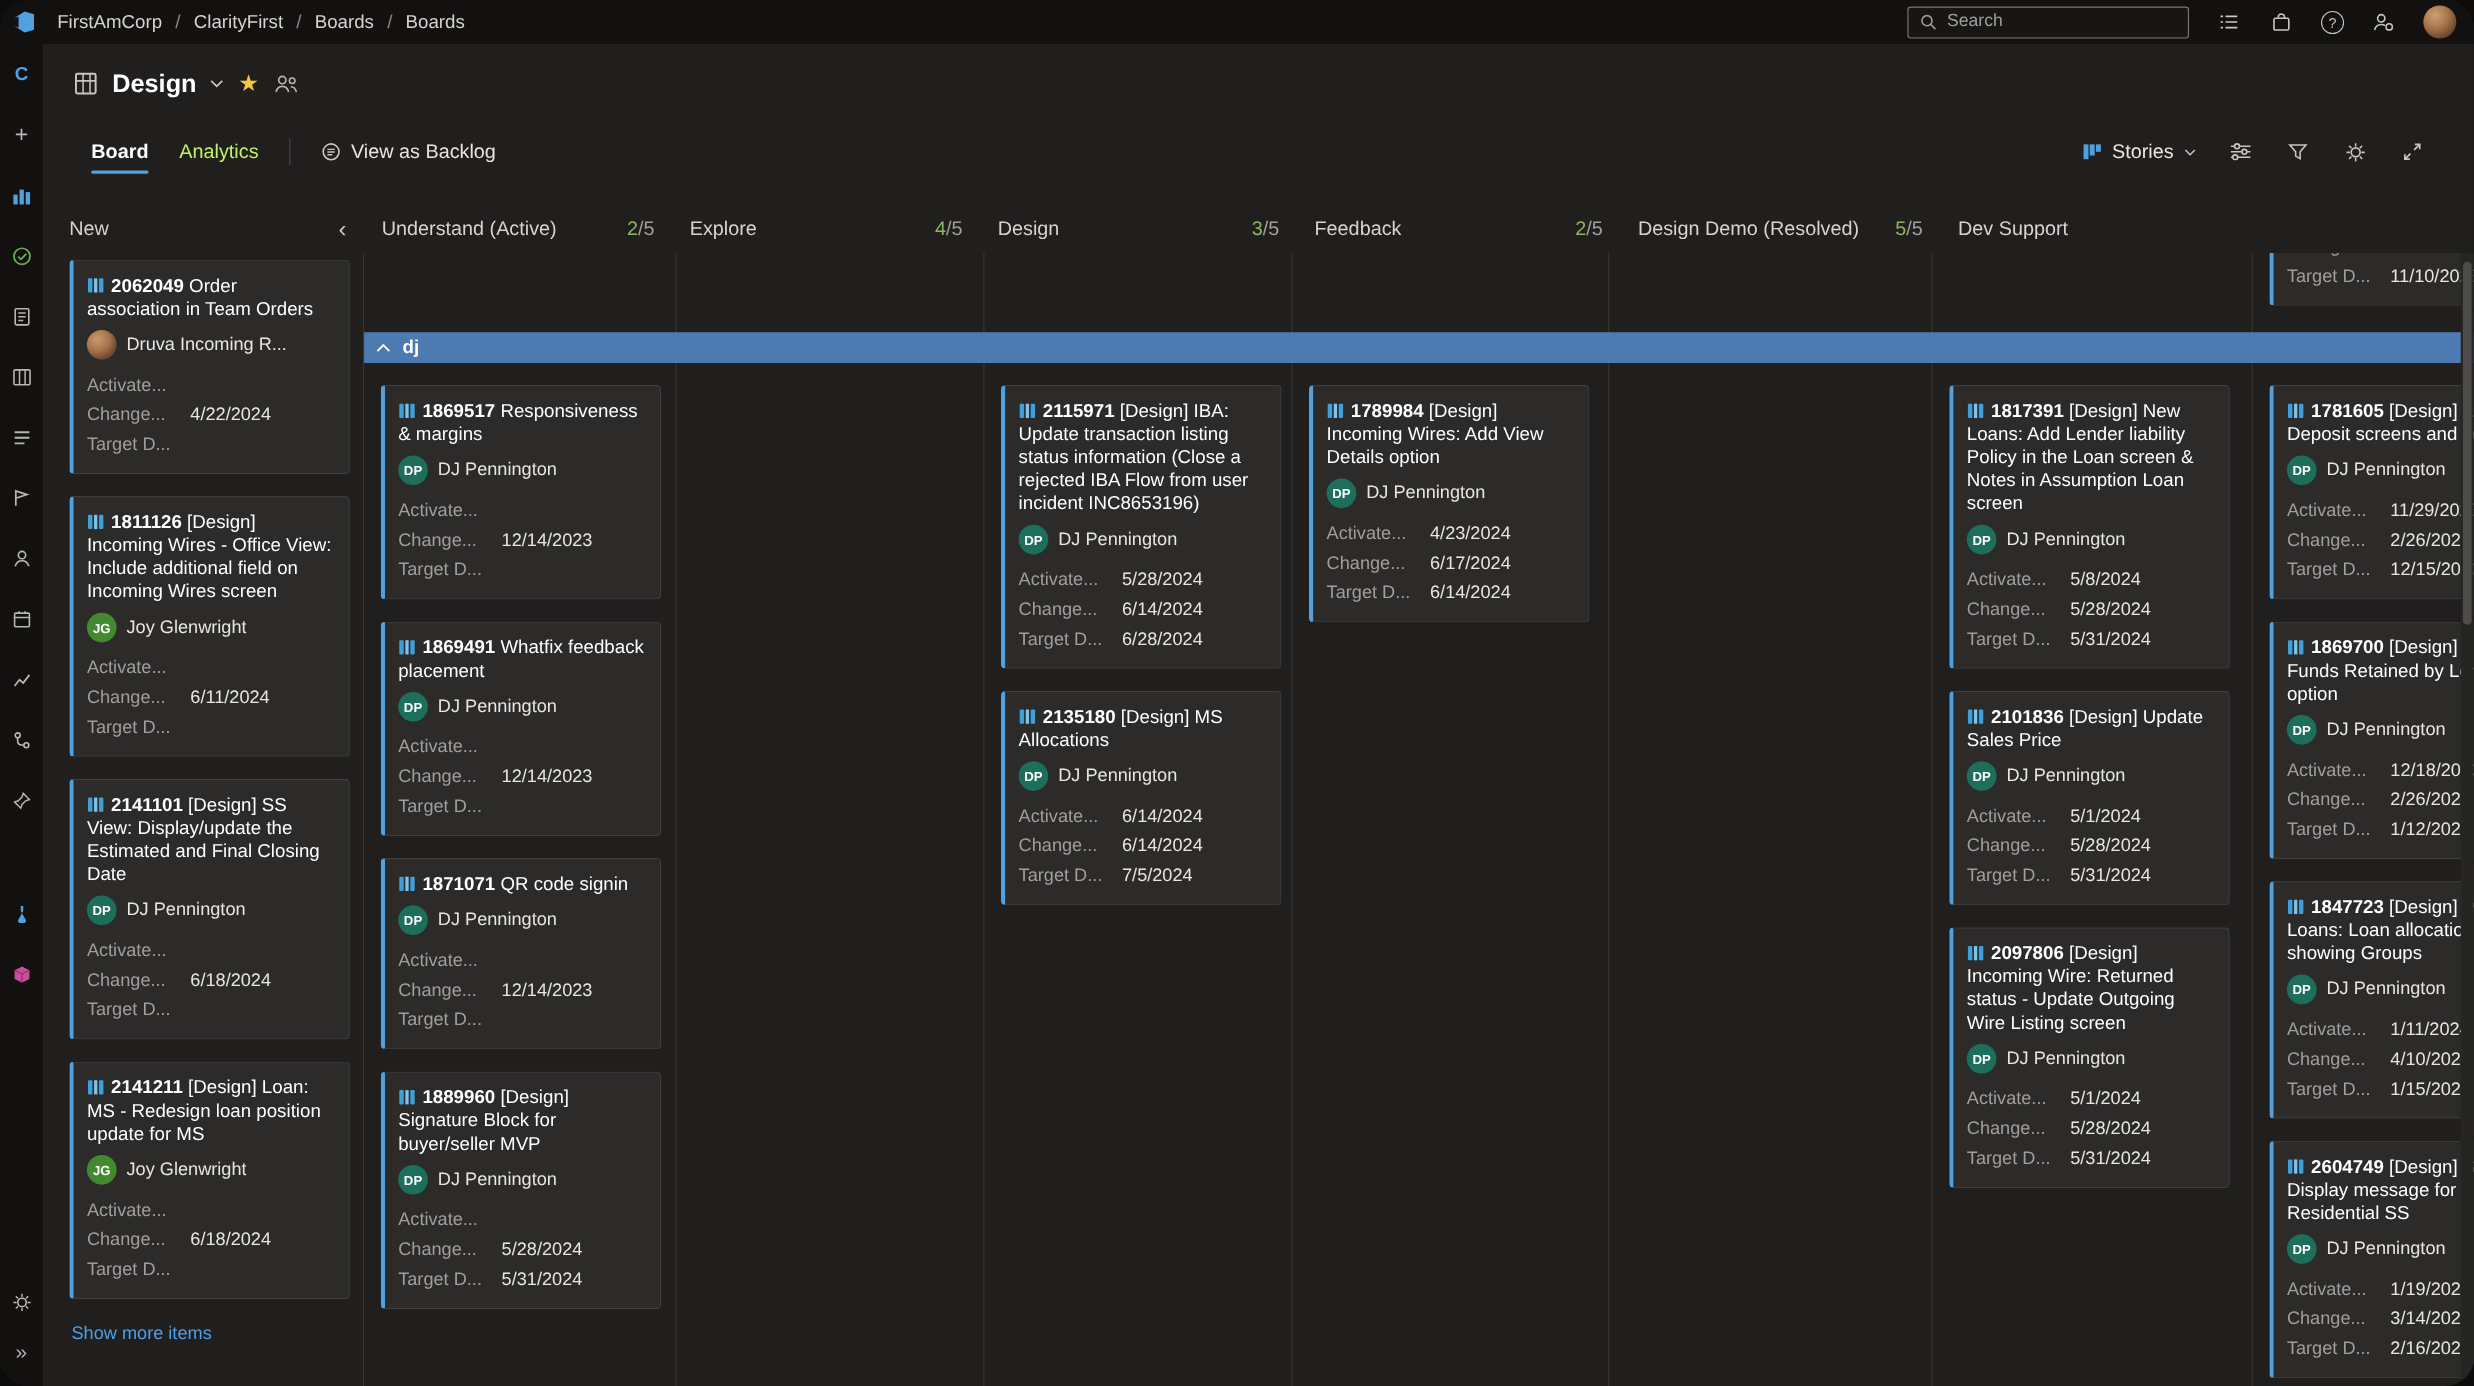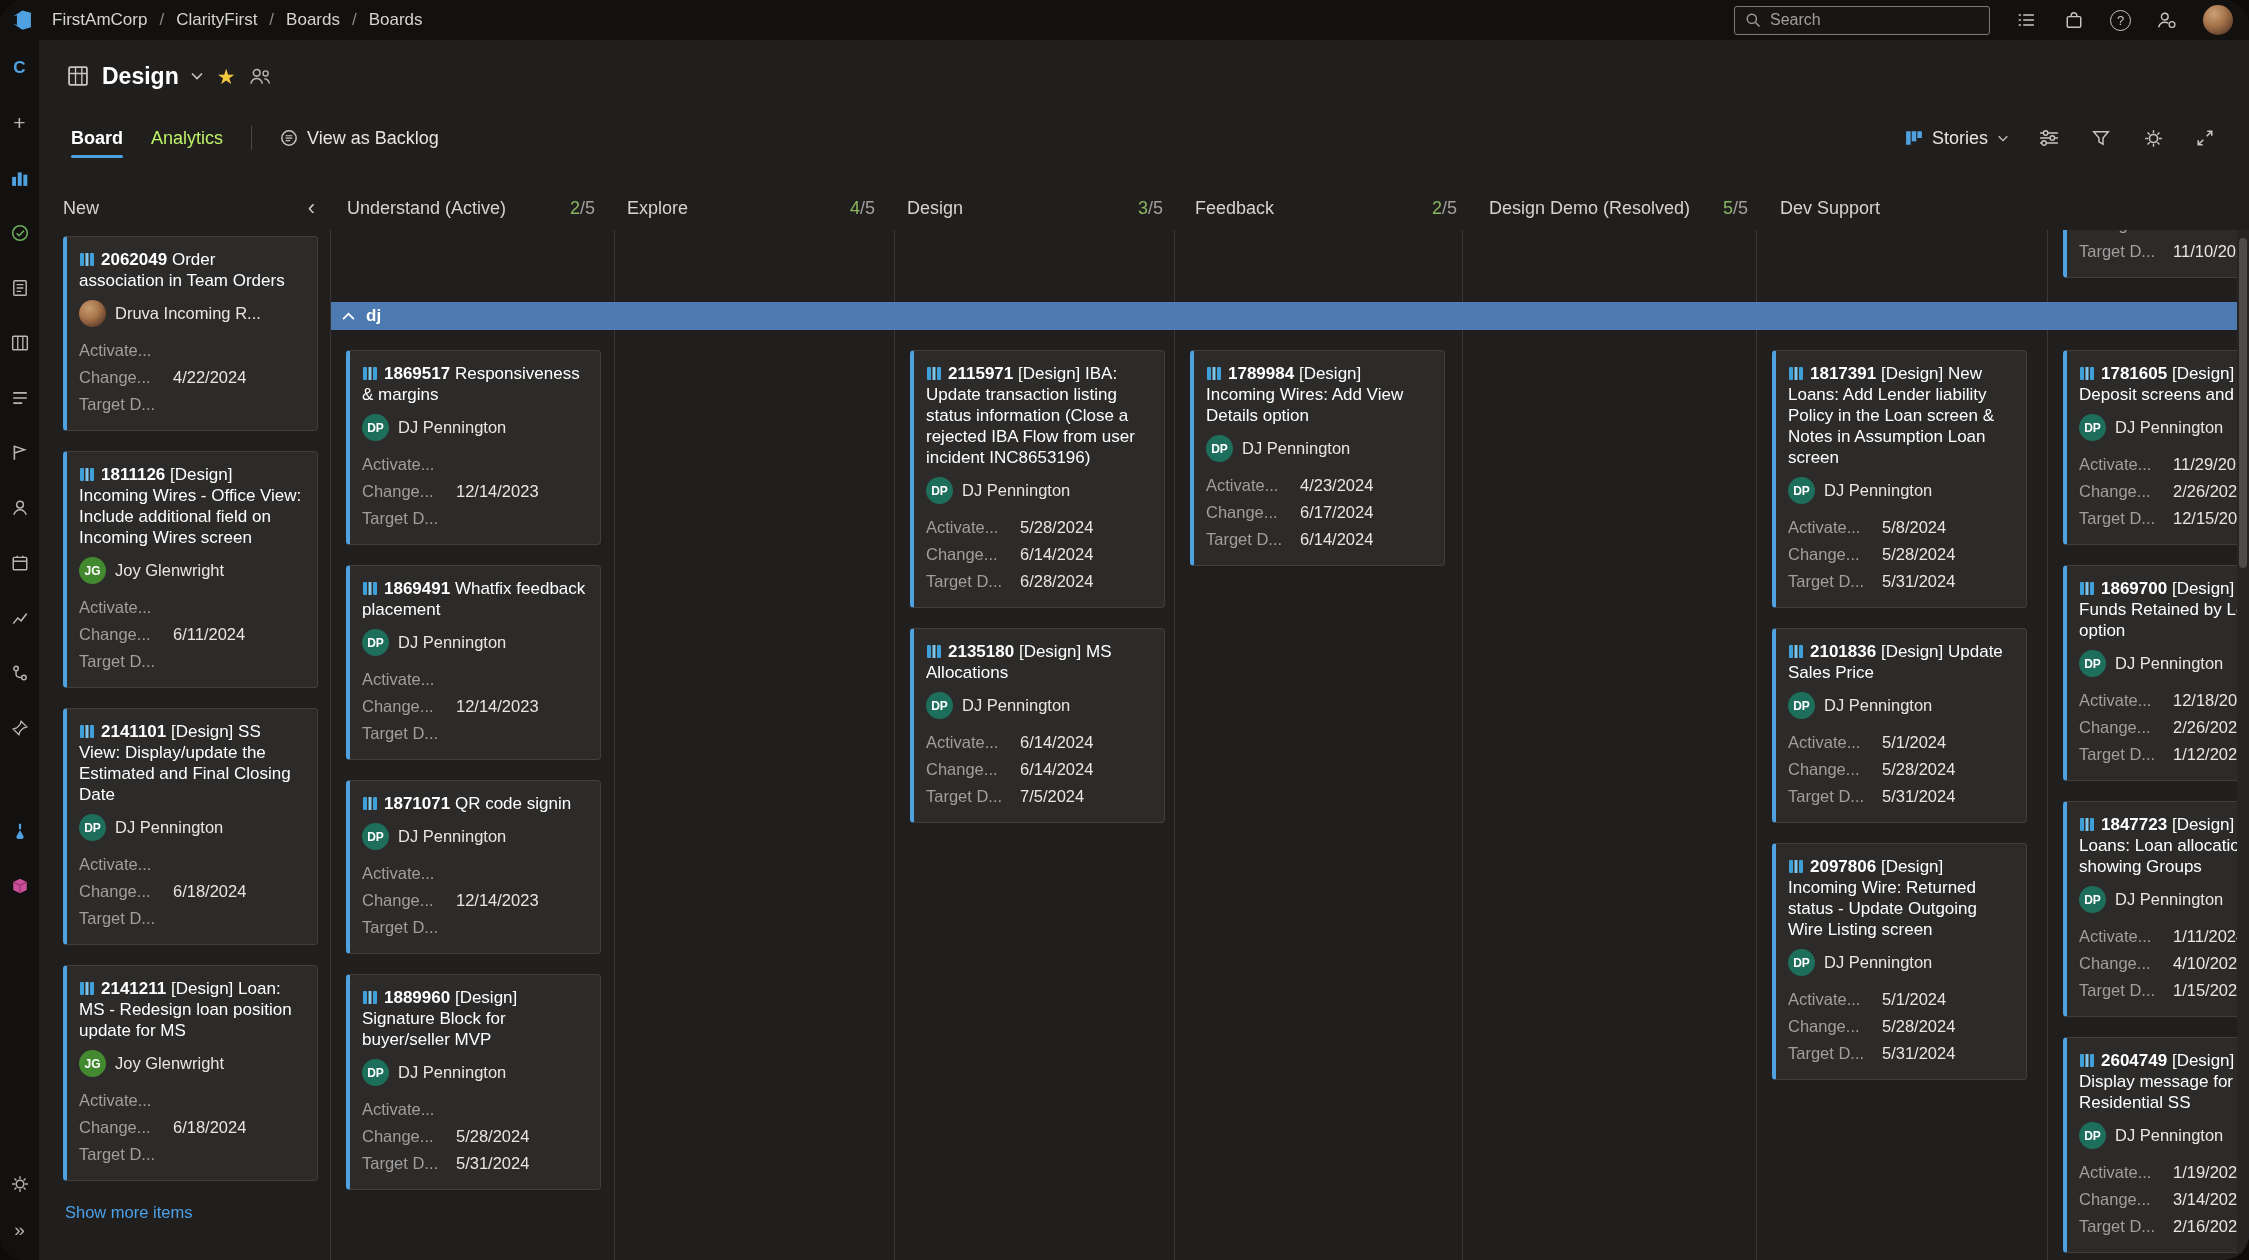--- a/index.html
+++ b/index.html
@@ -36,21 +36,21 @@
   .sn-bottom{display:flex;flex-direction:column;align-items:center;gap:10px;margin-bottom:12px;}
   .sn-expand{font-size:19px;color:#b8b6b4;}
   
   .main{flex:1;display:flex;flex-direction:column;overflow:hidden;}
   .page-header{height:72px;display:flex;align-items:center;gap:13px;padding:0 28px;}
   .ph-icon{display:flex;align-items:center;}
   .page-title{font-size:23px;font-weight:600;color:#ffffff;}
   .title-chevron{cursor:pointer;display:flex;align-items:center;margin-left:-2px;}
   .fav-star{font-size:21px;color:var(--favorite-star);cursor:pointer;line-height:1;}
   .team-icon{cursor:pointer;display:flex;align-items:center;}
-  .tabs-row{height:52px;display:flex;align-items:center;gap:28px;padding:0 32px;}
+  .tabs-row{height:52px;display:flex;align-items:center;gap:28px;padding:0 44px;}
   .tab{font-size:18px;color:#bef264;height:100%;display:flex;align-items:center;position:relative;cursor:pointer;}
   .tab.active{color:#ffffff;font-weight:700;}
   .tab.active::after{content:"";position:absolute;left:0;right:0;bottom:6px;height:3px;background:var(--accent);border-radius:2px;}
   .tabs-divider{width:1px;height:24px;background:#4a4846;}
   .view-backlog{display:flex;align-items:center;gap:9px;font-size:18px;color:#e8e6e3;cursor:pointer;}
   .tabs-right{margin-left:auto;display:flex;align-items:center;gap:28px;}
   .stories-btn{display:flex;align-items:center;gap:9px;font-size:18px;color:#e8e6e3;cursor:pointer;}
   .hdr-icon{width:24px;height:24px;display:flex;align-items:center;justify-content:center;cursor:pointer;}
   .spacer22{height:22px;flex:none;}
   

